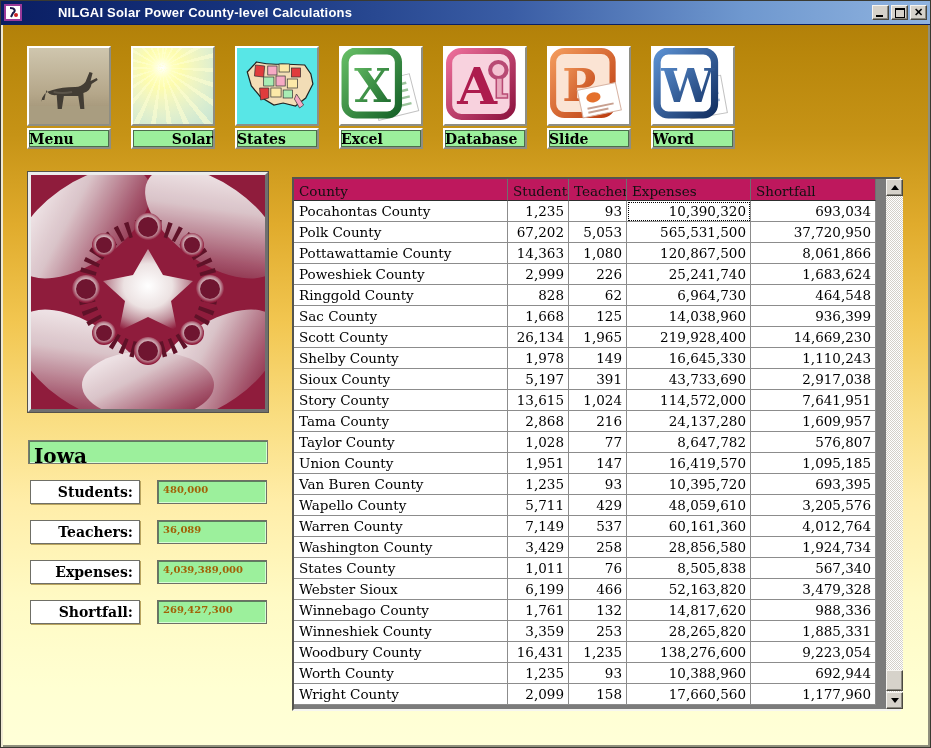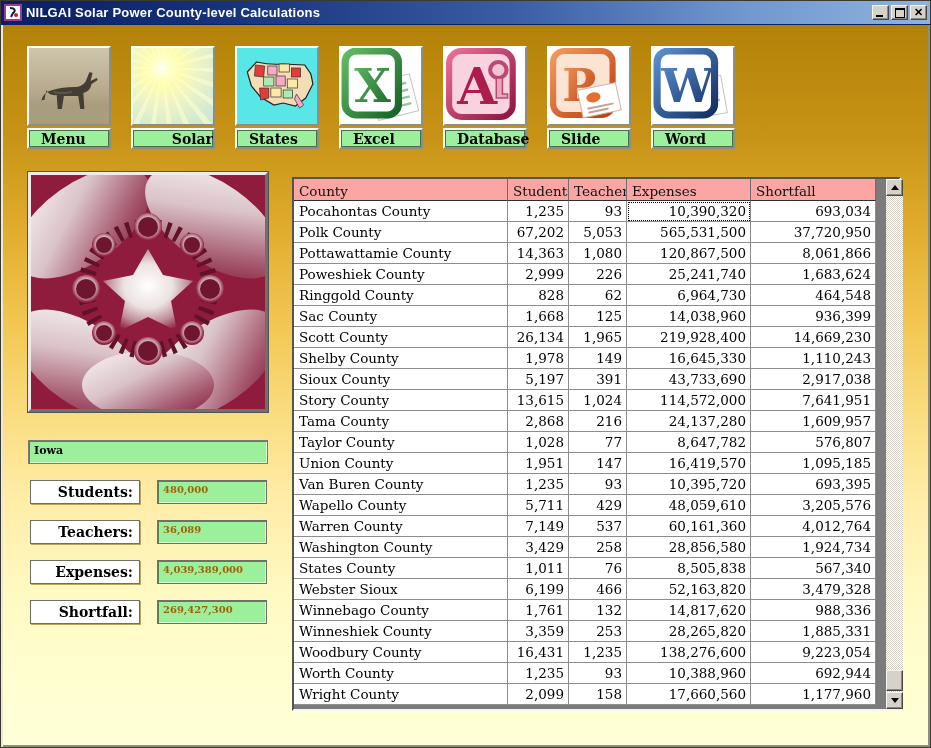--- a/index.html
+++ b/index.html
@@ -5,64 +5,64 @@
   html,body{margin:0;padding:0;width:931px;height:748px;overflow:hidden;}
   body{font-family:"DejaVu Serif", serif; -webkit-font-smoothing:antialiased;}
 
   .window{position:relative;width:931px;height:748px;overflow:hidden;box-sizing:border-box;
     background:linear-gradient(180deg,#ad7c08 0%,#b8860b 7%,#c69316 18%,#e0ab2c 30%,#f2c650 43%,#f9dc7e 55%,#ffeda8 67%,#fffac4 80%,#ffffd2 92%,#ffffd8 100%);
     box-shadow:inset 0 0 0 1px #3a3a32, inset 3px 0 0 #efe9d4, inset -3px -3px 0 #8f8f7d;}
 
   
   .titlebar{position:absolute;left:1px;top:1px;right:1px;height:24px;display:flex;align-items:center;
     background:linear-gradient(90deg,#0a1e63 0%,#16337d 25%,#3a5da5 55%,#6f98cf 80%,#8fb3df 100%);
-    border-bottom:1px solid #0a1e63;padding:0 3px;box-sizing:border-box;}
+    border-bottom:1px solid #0a1e63;padding:0 3px;box-sizing:border-box;gap:32px;}
   .appicon{width:18px;height:17px;background:#ffffff;border:2px solid #993a99;box-sizing:border-box;margin-right:4px;flex:none;display:flex;align-items:center;justify-content:center;}
   .title-text{color:#ffffff;font-family:"Liberation Sans",sans-serif;font-weight:bold;font-size:13px;letter-spacing:0.2px;white-space:nowrap;}
   .win-controls{margin-left:auto;display:flex;align-items:center;}
   .winbtn{width:17px;height:15px;background:#d6d2ca;border:1px solid;border-color:#f6f4f0 #4a4840 #4a4840 #f6f4f0;box-shadow:inset -1px -1px 0 #8a8880;box-sizing:border-box;margin-left:2px;display:flex;align-items:center;justify-content:center;position:relative;}
   .winbtn .min-glyph{position:absolute;left:3px;bottom:2px;width:7px;height:2px;background:#000;}
   .winbtn .max-glyph{width:8px;height:7px;border:1px solid #000;border-top-width:2px;}
   .winbtn .close-glyph{font-family:"Liberation Sans",sans-serif;font-size:11px;font-weight:bold;color:#000;line-height:1;}
 
   
   .tool{position:absolute;top:46px;width:84px;cursor:pointer;}
   .tool .img{height:80px;border:2px solid;border-color:#ffffff #8e8e84 #8e8e84 #ffffff;box-shadow:inset 0 0 0 1px #55524a;box-sizing:border-box;overflow:hidden;background:#fff;position:relative;}
   .tool .lbl{margin-top:2px;height:21px;background:#9cf09c;border:2px solid;border-color:#ffffff #8e8e84 #8e8e84 #ffffff;box-shadow:inset 0 0 0 1px #4c6e4c;box-sizing:border-box;
-    font-weight:bold;font-size:14px;color:#000;padding:1px 0 0 12px;line-height:16px;}
+    font-weight:bold;font-size:14px;color:#000;padding:1px 0 0 0;line-height:16px;}
   .tool.center-lbl .lbl{text-align:right;padding-left:0;}
   .img svg{display:block;width:100%;height:100%;}
   .solar-face{position:absolute;inset:0;
     background:radial-gradient(circle at 36% 26%,#ffffff 0%,#ffffc0 14%,#fdfcae 26%,#f2f6c0 42%,#e2f0cc 62%,#d2ead2 82%,#c8e4d2 100%);}
   .solar-rays{position:absolute;inset:0;
     background:repeating-conic-gradient(from 10deg at 36% 26%, rgba(255,255,210,0.55) 0deg 5deg, rgba(255,255,255,0) 5deg 16deg);}
 
   
   .fractal{position:absolute;left:28px;top:172px;width:240px;height:240px;box-sizing:border-box;
     border:3px solid;border-color:#ececec #6f6f6f #6f6f6f #ececec;outline:1px solid #55524a;background:#8f1c3c;}
   .fractal svg{display:block;width:100%;height:100%;}
 
   
   .state-bar{position:absolute;left:28px;top:440px;width:240px;height:24px;background:#9cf09c;box-sizing:border-box;
     border:1px solid #7a7a70;box-shadow:inset 1px 1px 0 #5e7e5e, inset -1px -1px 0 #d6ffd6;
-    font-weight:bold;font-size:11px;color:#000;padding:3px 0 0 5px;}
+    font-weight:bold;font-size:20px;color:#000;padding:3px 0 0 5px;}
   .field-row{position:absolute;left:0;width:290px;height:24px;padding-left:16px;}
   .field-label{position:absolute;left:30px;width:110px;height:24px;background:#ffffff;box-sizing:border-box;
     border:1px solid #6f6f66;box-shadow:1px 1px 0 #b9a45e, inset 1px 1px 0 #ffffff;
     font-weight:bold;font-size:14px;text-align:right;padding:3px 6px 0 0;color:#000;}
   .field-value{position:absolute;left:157px;width:110px;height:24px;background:#9cf09c;box-sizing:border-box;
     border:1px solid #6f6f66;box-shadow:inset 1px 1px 0 #5e7e5e, inset -1px -1px 0 #d6ffd6;
     font-weight:bold;font-size:10px;padding:3px 0 0 5px;color:#a16207;}
 
   
   .grid{position:absolute;left:292px;top:177px;width:609px;height:534px;box-sizing:border-box;display:flex;
     border:2px solid;border-color:#55554f #f6f6f0 #f6f6f0 #55554f;background:#7b7b7b;}
   .grid-main{width:588px;flex:none;}
   .thead{display:flex;height:22px;}
-  .hcell{box-sizing:border-box;background:#fca5a5;border-right:1px solid #6f6f6f;border-bottom:1px solid #2e2e2e;
+  .hcell{box-sizing:border-box;background:#be185d;border-right:1px solid #6f6f6f;border-bottom:1px solid #2e2e2e;
     font-size:13.5px;color:#111;padding:4px 3px 0 5px;overflow:hidden;white-space:nowrap;}
   .trow{display:flex;height:21px;}
   .tcell{box-sizing:border-box;background:#ffffff;border-right:1px solid #8c8c8c;border-bottom:1px solid #8c8c8c;
     font-size:13.5px;color:#000;padding:2px 4px 0 5px;overflow:hidden;white-space:nowrap;}
   .c0{width:214px;}
   .c1{width:61px;}
   .c2{width:58px;}
   .c3{width:124px;}
   .c4{width:125px;}
   .num{text-align:right;}

